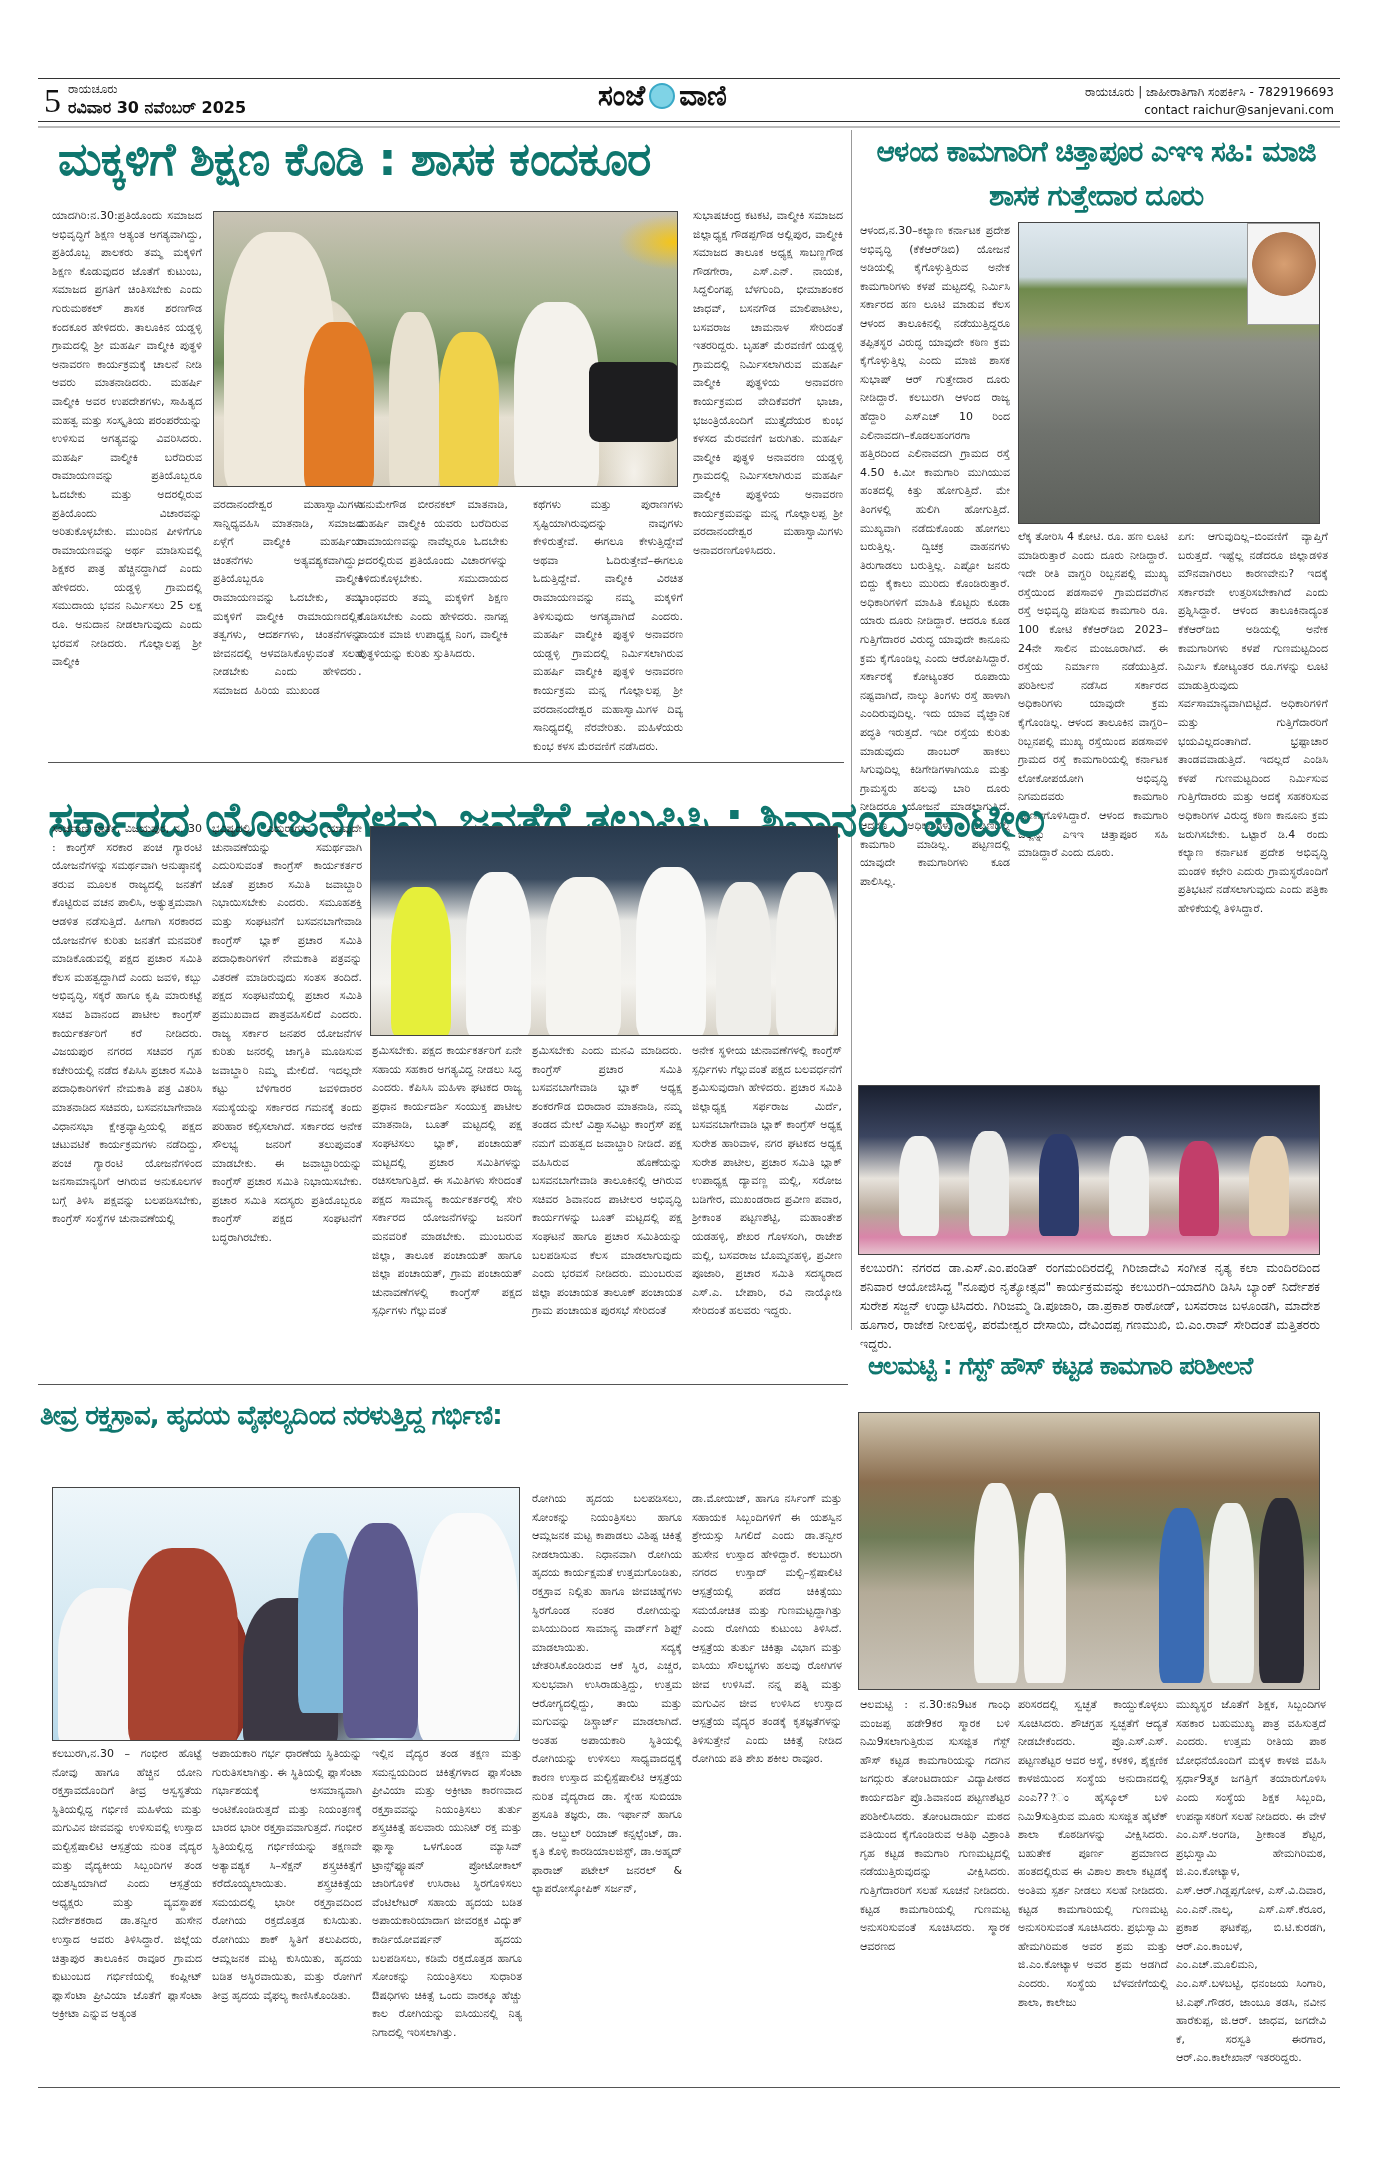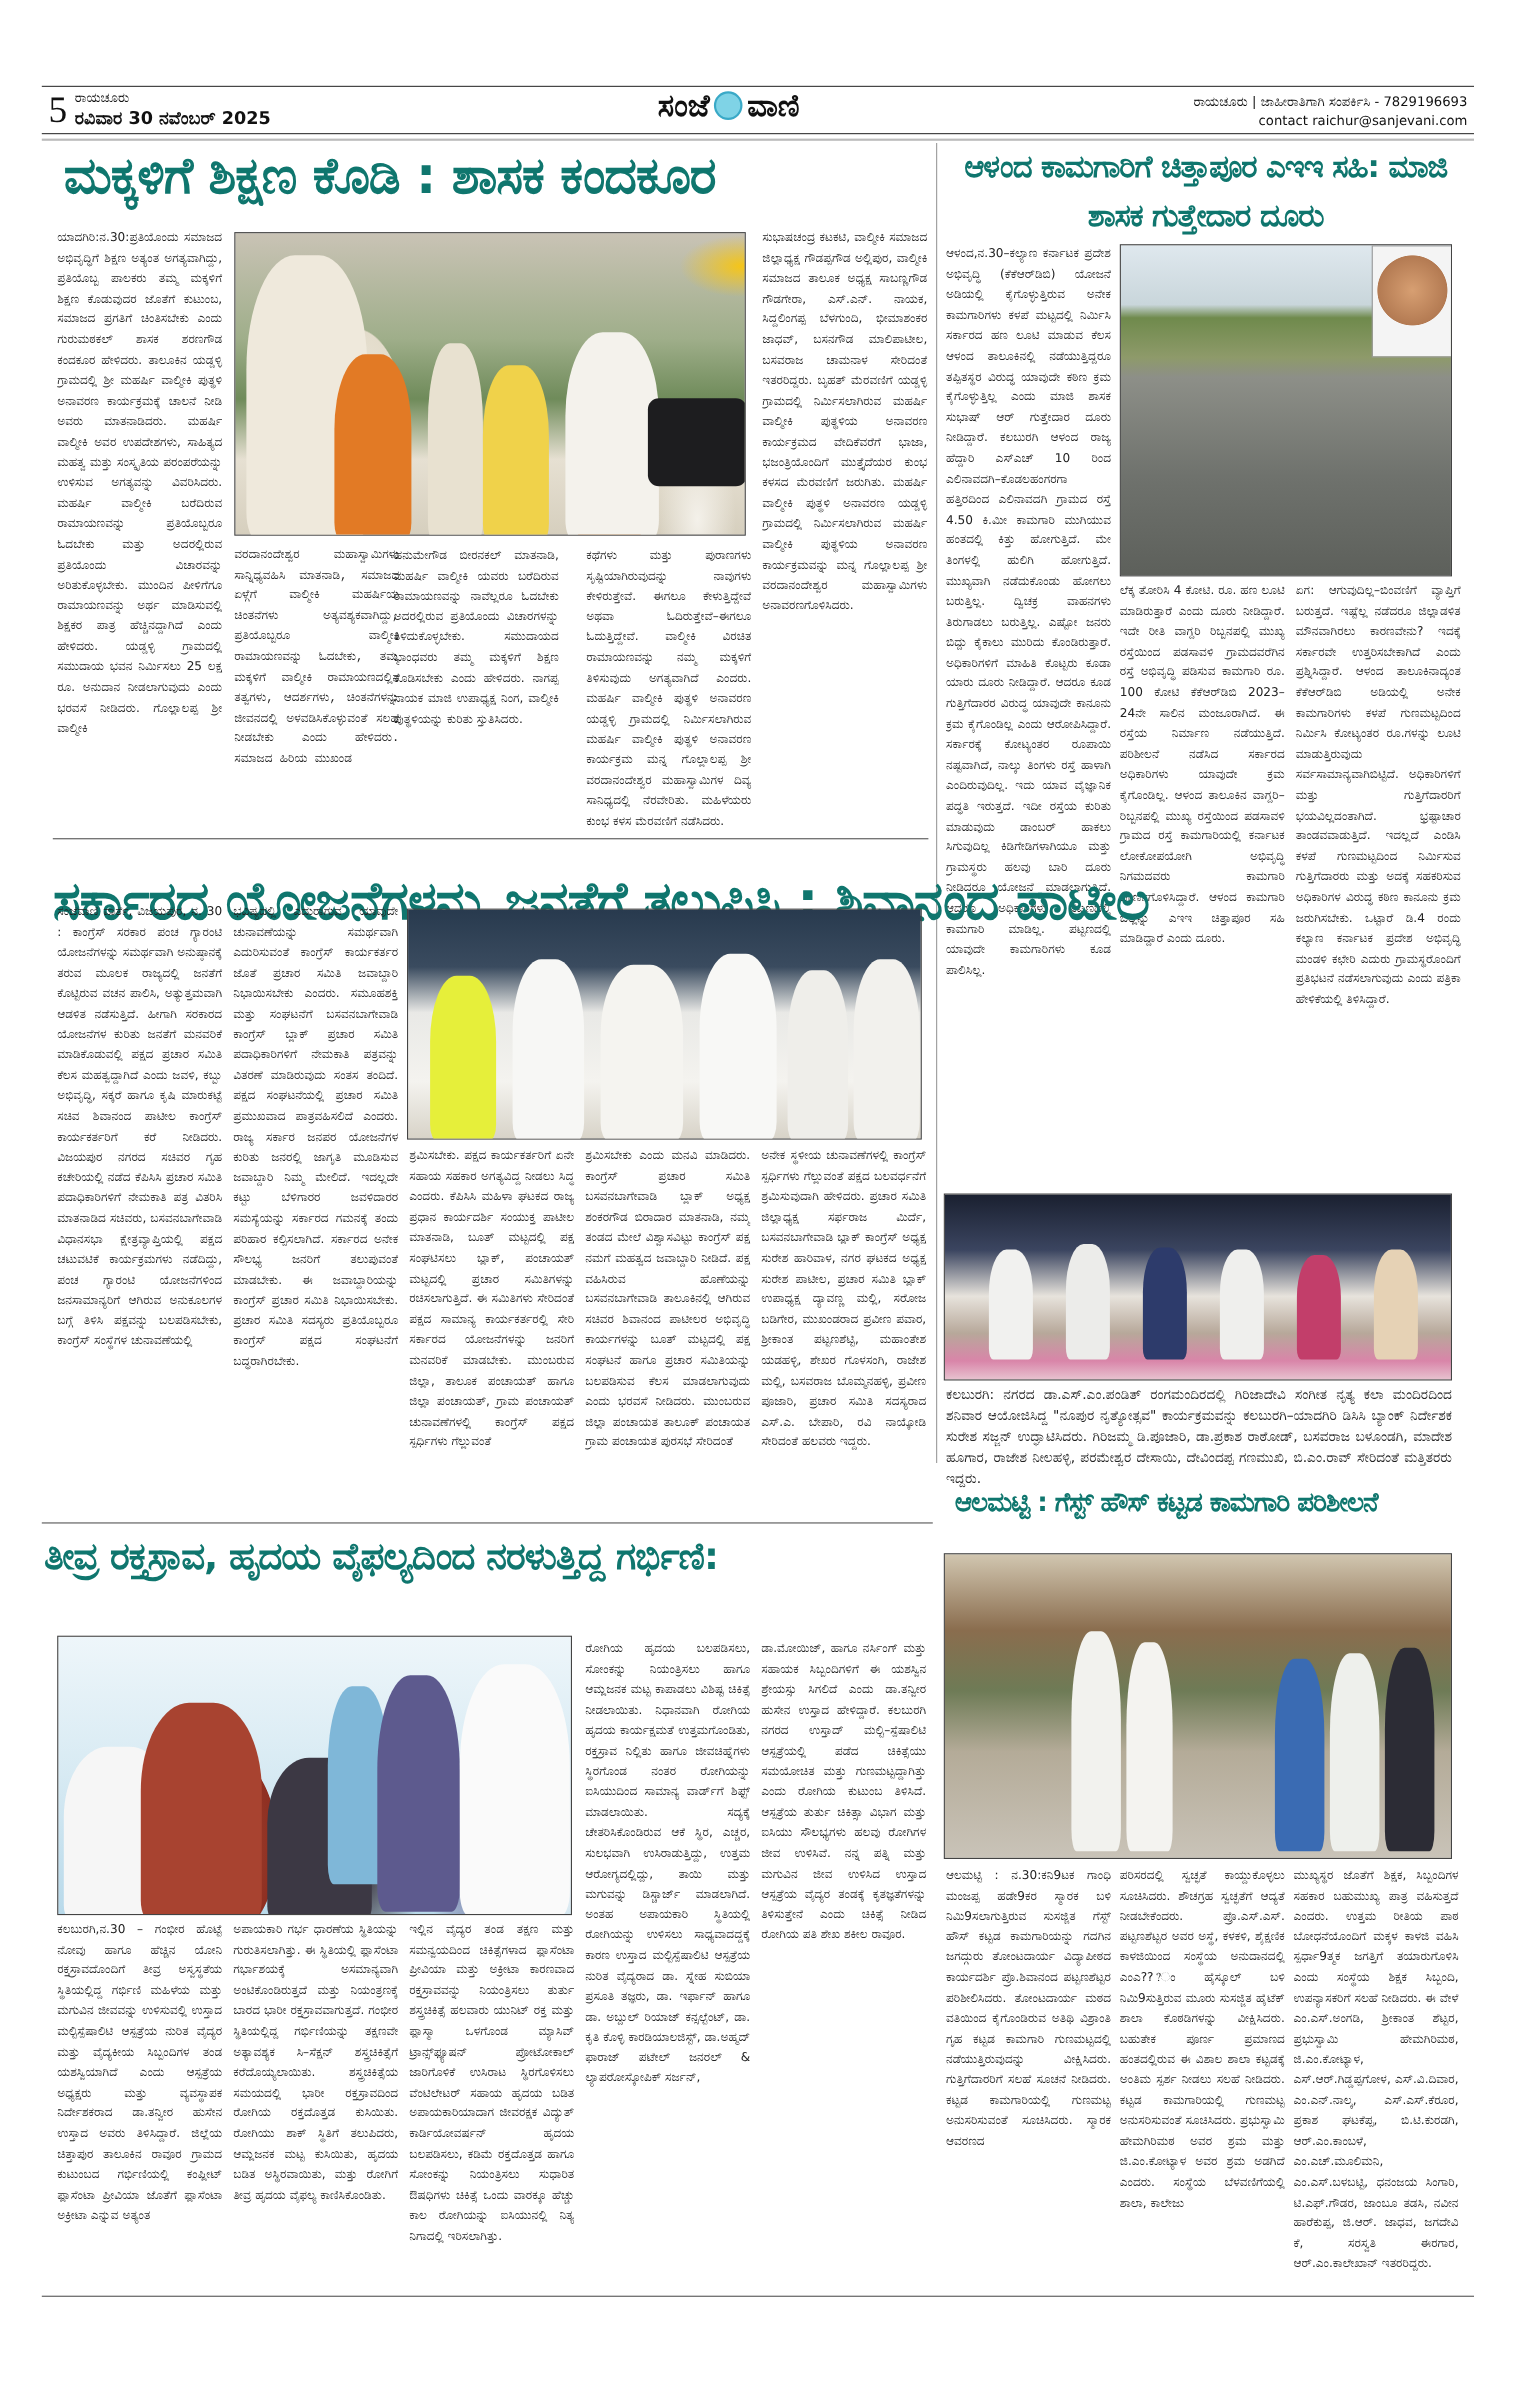--- a/index.html
+++ b/index.html
@@ -15,21 +15,21 @@
   .mast-city { position: absolute; left: 30px; top: 3px; font-size: 12px; }
   .mast-date { position: absolute; left: 30px; top: 19px; font-size: 16px; font-weight: bold; }
   .logo { position: absolute; left: 560px; top: 0px; font-size: 28px; font-weight: bold; font-family: "DejaVu Serif", serif; display:flex; align-items:center; gap:4px; }
   .logo .dove { width: 26px; height: 26px; border-radius: 50%; background: #7fd3e6; border: 2px solid #3aa9c7; display:inline-block; }
   .mast-right { position: absolute; right: 6px; top: 4px; text-align: right; font-size: 12px; line-height: 18px; }
 
   .hl { position: absolute; font-weight: bold; color: #0f766e; white-space: nowrap; letter-spacing: -1px; }
   .hl-main { left: 58px; top: 132px; font-size: 46px; }
   .hl-right { left: 856px; top: 130px; font-size: 28px; width: 480px; text-align: center; line-height: 44px; white-space: normal; }
   .hl-2 { left: 48px; top: 770px; font-size: 48px; margin-top: 21px; }
-  .hl-3 { left: 40px; top: 1392px; font-size: 34px; line-height: 46px; }
+  .hl-3 { left: 40px; top: 1392px; font-size: 26px; line-height: 46px; }
   .hl-4 { left: 868px; top: 1352px; font-size: 24px; }
 
   .photo { position: absolute; border: 1px solid #444; overflow: hidden; }
   .col { position: absolute; font-size: 11px; line-height: 18.6px; text-align: justify; color: #222; overflow: hidden; }
   .caption { position: absolute; font-size: 12.5px; line-height: 19px; color: #222; text-align: justify; }
   .vrule { position: absolute; width: 1px; background: #999; }
   .hrule { position: absolute; height: 1px; background: #555; }
 
   
   .ph-valmiki { background:

